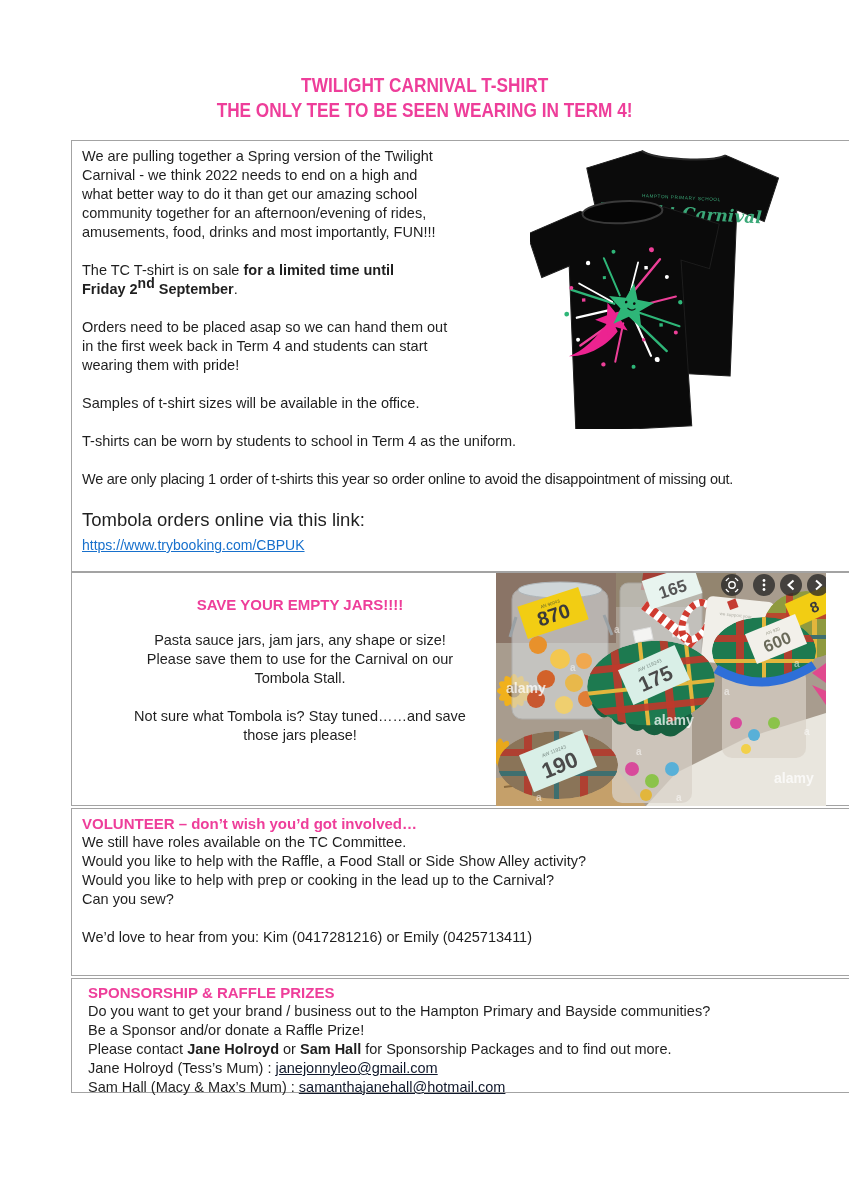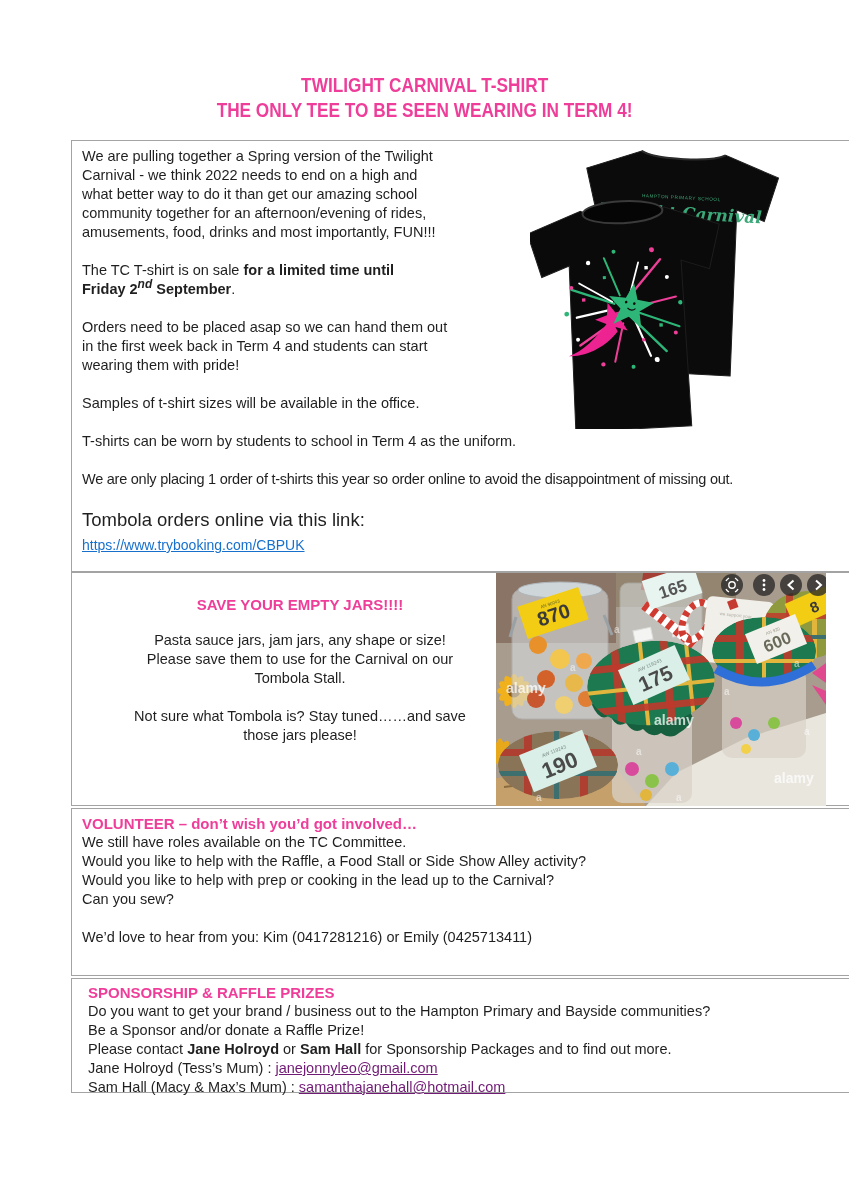--- a/index.html
+++ b/index.html
@@ -13,25 +13,25 @@
   .box{position:absolute;left:71px;width:812px;border:1px solid #A3A3A3;background:#fff;box-sizing:border-box;}
   .box1{top:140px;height:432px;padding:6px 10px;}
   .box2{top:572px;height:234px;padding:0;}
   .box3{top:808px;height:168px;padding:5px 10px;}
   .box4{top:978px;height:115px;padding:4px 16px;}
   
   p{margin:0 0 19px 0;font-size:14.5px;line-height:19px;white-space:pre-line;}
   .narrow{width:455px;}
   .oneline{white-space:nowrap;letter-spacing:-0.25px;}
   b{font-weight:bold;}
-  sup{font-size:12px;vertical-align:super;line-height:0;font-style:italic;}
+  sup{font-size:14px;vertical-align:super;line-height:0;}
   .cta{font-size:18.5px;line-height:24px;margin:4px 0 1px 0;}
   .linkline{margin:0;font-size:14px;line-height:24px;}
   a.doclink{color:#1770CC;text-decoration:underline;}
-  a.maillink{color:#701a75;font-size:14.5px;}
+  a.maillink{color:#0f172a;font-size:14.5px;}
   .pinkhead{color:#EE3E9A;font-weight:bold;font-size:15px;line-height:19px;margin:0;}
   .bodyline{margin:0;font-size:14.5px;line-height:19px;}
   .gapline{height:19px;}
   
   .tee-art{position:absolute;left:458px;top:2px;width:272px;height:286px;}
   
   .jars-text{position:absolute;left:16px;top:0;width:424px;box-sizing:border-box;
              padding:22px 30px 0 30px;text-align:center;}
   .jars-text .pinkhead{margin-bottom:17px;}
   .jars-photo{position:absolute;left:424px;top:0;width:330px;height:233px;overflow:hidden;}

